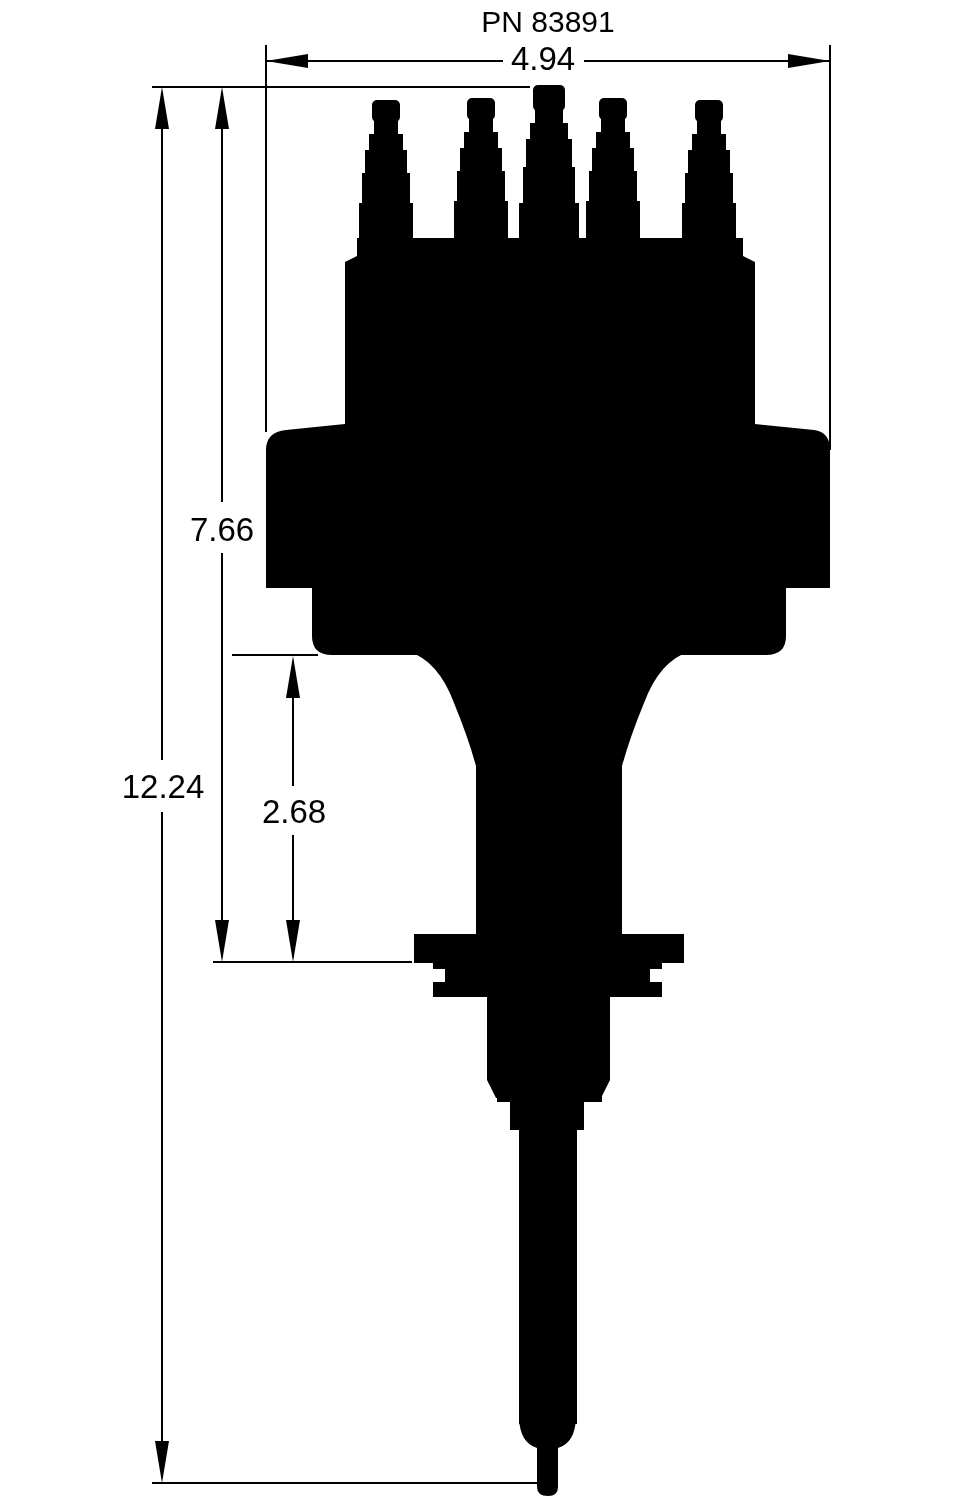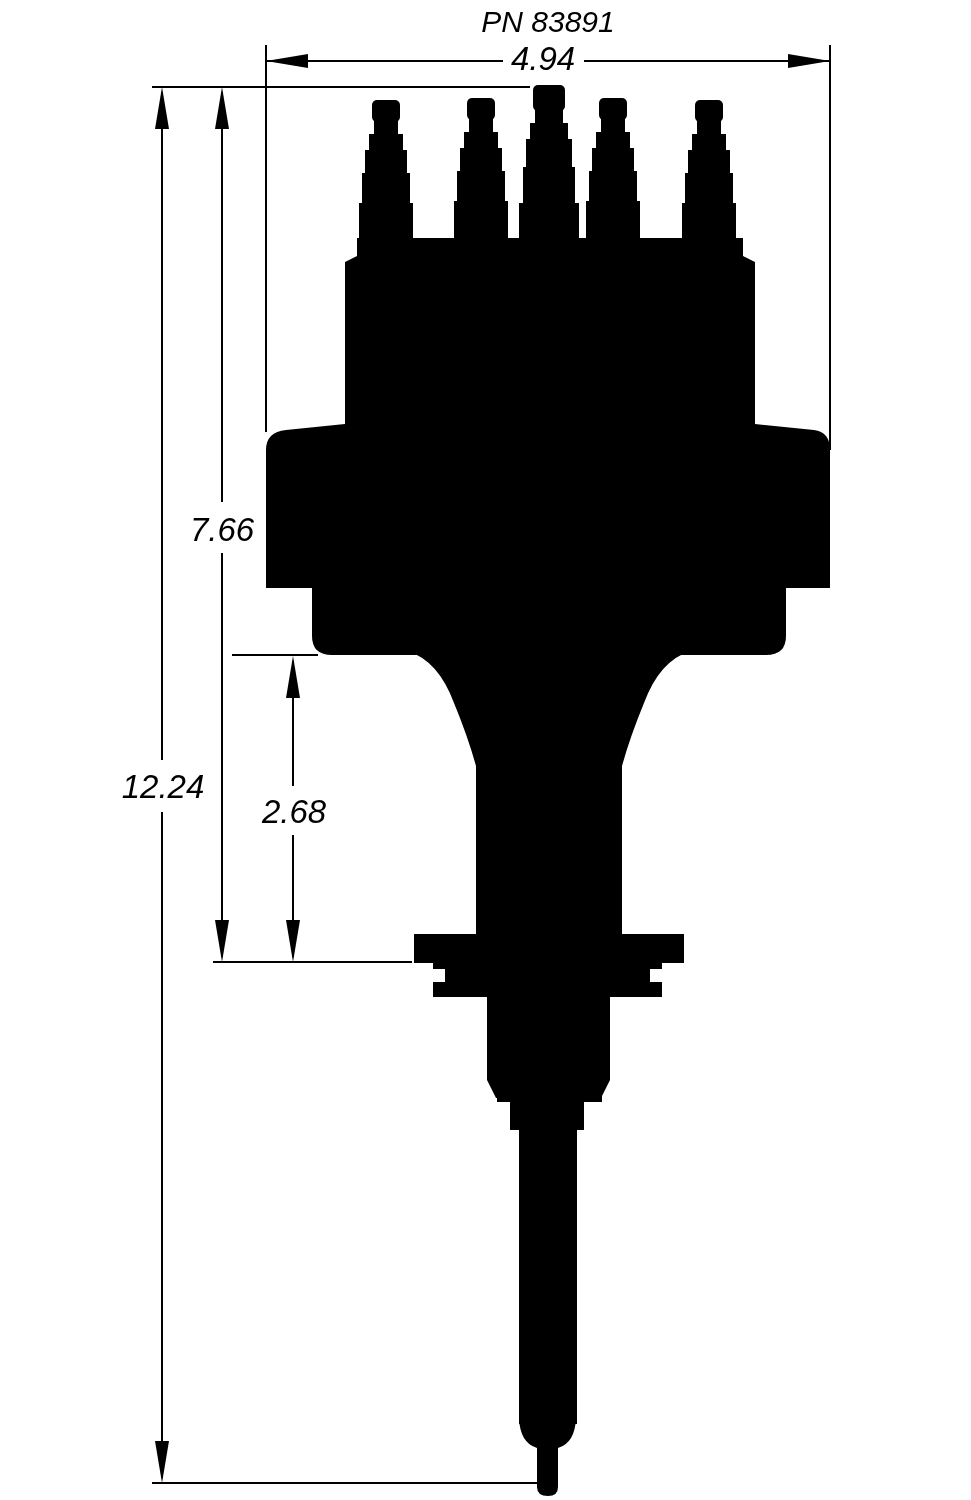--- a/index.html
+++ b/index.html
@@ -7,21 +7,20 @@
     padding: 0;
     background: #ffffff;
   }
   .canvas {
     position: relative;
     width: 971px;
     height: 1500px;
     background: #ffffff;
     font-family: "Liberation Sans", sans-serif;
     overflow: hidden;
-    font-style: italic;
   }
   svg { display: block; }
   .ink-line {
     stroke: #000000;
     stroke-width: 2;
     fill: none;
   }
   .ink-fill { fill: #000000; stroke: none; }
   .dim-text {
     font-family: "Liberation Sans", sans-serif;

